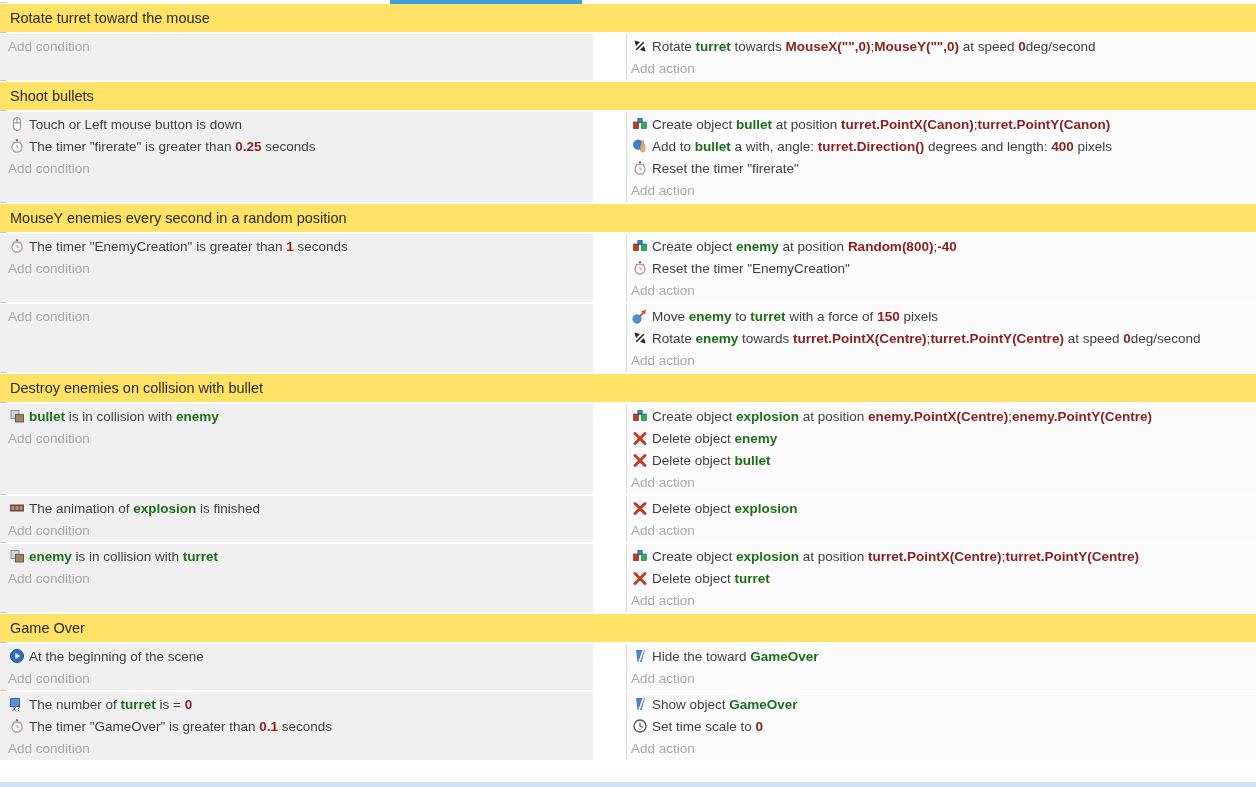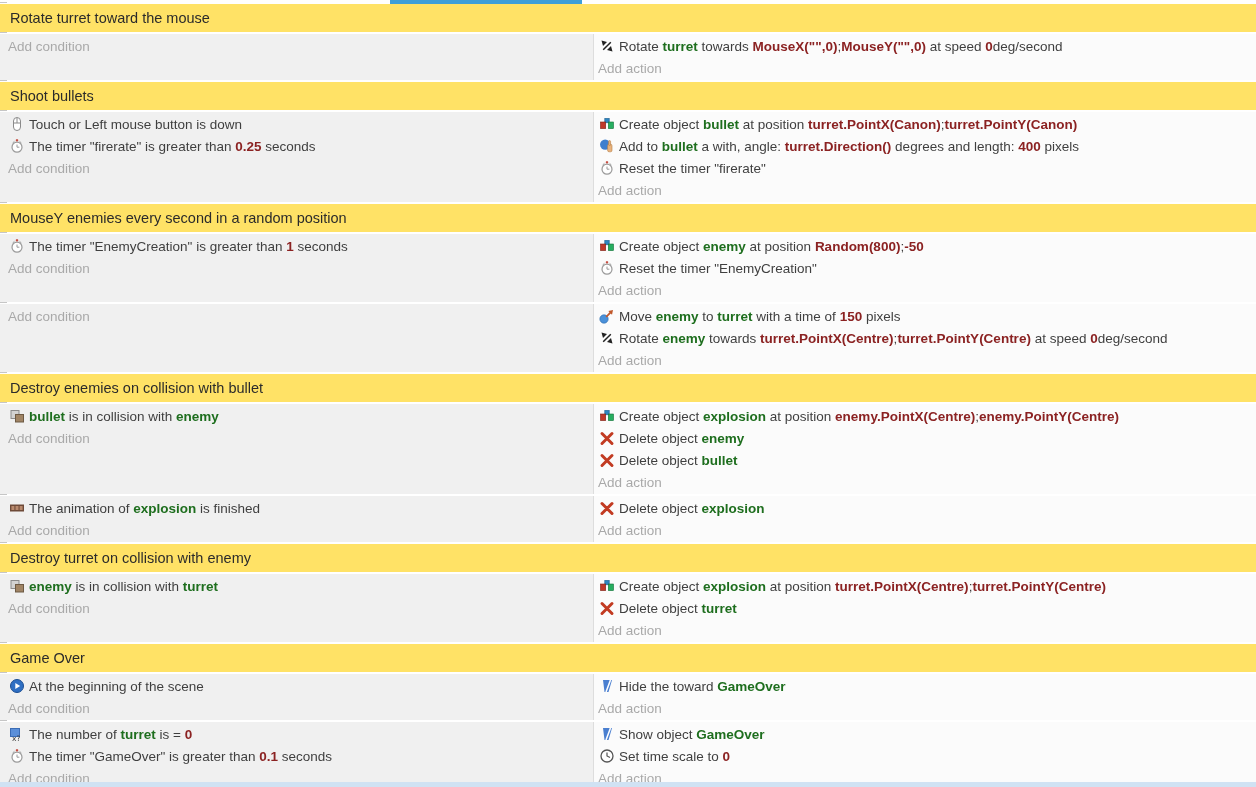--- a/index.html
+++ b/index.html
@@ -20,21 +20,21 @@
   .gutter::before{content:"";position:absolute;top:-2px;left:0;width:7px;height:1px;background:#c6c6c6;}
   .bar{width:8px;flex:none;background:var(--event-bar,#4aa3dc);}
   .content{flex:1;min-width:0;}
   
   .group-header{
     background:var(--header-bg,#ffe266);
     height:28px;line-height:28px;
     padding-left:10px;font-size:14.5px;color:#2b2b2b;
   }
   
-  .event{display:flex;flex-direction:row;align-items:stretch;}
+  .event{display:flex;flex-direction:row;align-items:stretch;gap:33px;}
   .cond{width:593px;flex:none;box-sizing:border-box;background:var(--condition-bg,#f0f0f0);padding:1px 0 1px 8px;}
   .act{flex:1;min-width:0;background:var(--action-bg,#fbfbfb);border-left:1px solid #ddd;padding:1px 0 1px 4px;}
   .line{display:flex;align-items:center;height:22px;font-size:13.5px;overflow:hidden;}
   .icon{width:17px;height:16px;flex:none;margin-right:4px;display:inline-flex;align-items:center;justify-content:center;}
   .icon svg{width:16px;height:16px;display:block;}
   .seg{white-space:pre;}
   .seg-plain{color:#3f3f3f;}
   .seg-object{color:var(--object-green,#1e6e1e);font-weight:bold;}
   .seg-expr{color:var(--expression-red,#8b2222);font-weight:bold;}
   .add-line{height:22px;display:flex;align-items:center;font-size:13.5px;color:#a9a9a9;cursor:pointer;}
@@ -209,21 +209,21 @@
                     <rect x="5.8" y="2.4" width="4.4" height="4.4" fill="#2e86c1" stroke="#1b5e8f" stroke-width="0.6"></rect>
                     <rect x="1.5" y="6" width="5.2" height="6.6" fill="#c0392b" stroke="#7d2217" stroke-width="0.6"></rect>
                     <rect x="9.3" y="6" width="5.2" height="6.6" fill="#27ae60" stroke="#14713a" stroke-width="0.6"></rect>
                   </svg>
                 </span>
                 <span class="seg seg-plain">Create object </span>
                 <span class="seg seg-object">enemy</span>
                 <span class="seg seg-plain"> at position </span>
                 <span class="seg seg-expr">Random(800)</span>
                 <span class="seg seg-plain">;</span>
-                <span class="seg seg-expr">-50</span>
+                <span class="seg seg-expr">-40</span>
               </div>
               <div class="line">
                 <span class="icon">
                   <svg viewBox="0 0 16 16">
                     <circle cx="8" cy="9.2" r="5" fill="#fff" stroke="#9a9a9a" stroke-width="1.2"></circle>
                     <path d="M8 6.6 V9.2 H10.4" stroke="#9a9a9a" fill="none"></path>
                     <path d="M3.6 5 L5.4 3.4 M12.4 5 L10.6 3.4" stroke="#9a9a9a"></path>
                     <path d="M8 1 v2.4 M6.8 2.2 h2.4" stroke="#c0392b" stroke-width="1.1"></path>
                   </svg>
                 </span>
@@ -248,21 +248,21 @@
                   <svg viewBox="0 0 16 16">
                     <circle cx="5" cy="11" r="4.2" fill="#4a90d9" stroke="#2e6cad" stroke-width="0.6"></circle>
                     <path d="M7.2 8.8 L12.4 3.6" stroke="#c0572a" stroke-width="1.8"></path>
                     <polygon points="14,2 9.3,3 13,6.7" fill="#c0572a"></polygon>
                   </svg>
                 </span>
                 <span class="seg seg-plain">Move </span>
                 <span class="seg seg-object">enemy</span>
                 <span class="seg seg-plain"> to </span>
                 <span class="seg seg-object">turret</span>
-                <span class="seg seg-plain"> with a time of </span>
+                <span class="seg seg-plain"> with a force of </span>
                 <span class="seg seg-expr">150</span>
                 <span class="seg seg-plain"> pixels</span>
               </div>
               <div class="line">
                 <span class="icon">
                   <svg viewBox="0 0 16 16">
                     <path d="M4.2 11.8 L11.8 4.2" stroke="#222" stroke-width="1.5" fill="none"></path>
                     <polygon points="2.5,2.5 8,4 4,8" fill="#222"></polygon>
                     <polygon points="13.5,13.5 8,12 12,8" fill="#222"></polygon>
                   </svg>
@@ -380,27 +380,20 @@
               </div>
               <div class="add-line">Add action</div>
             </div>
           </div>
         </div>
       </div>
       <div class="block">
         <div class="gutter"></div>
         <div class="bar"></div>
         <div class="content">
-          <div class="group-header">Destroy turret on collision with enemy</div>
-        </div>
-      </div>
-      <div class="block">
-        <div class="gutter"></div>
-        <div class="bar"></div>
-        <div class="content">
           <div class="event">
             <div class="cond">
               <div class="line">
                 <span class="icon">
                   <svg viewBox="0 0 16 16">
                     <rect x="2" y="2.5" width="8" height="8" fill="#d2d2d2" stroke="#8a8a8a"></rect>
                     <rect x="6.5" y="6.5" width="8" height="7.5" fill="#a08465" stroke="#6d5a44"></rect>
                   </svg>
                 </span>
                 <span class="seg seg-object">enemy</span>

